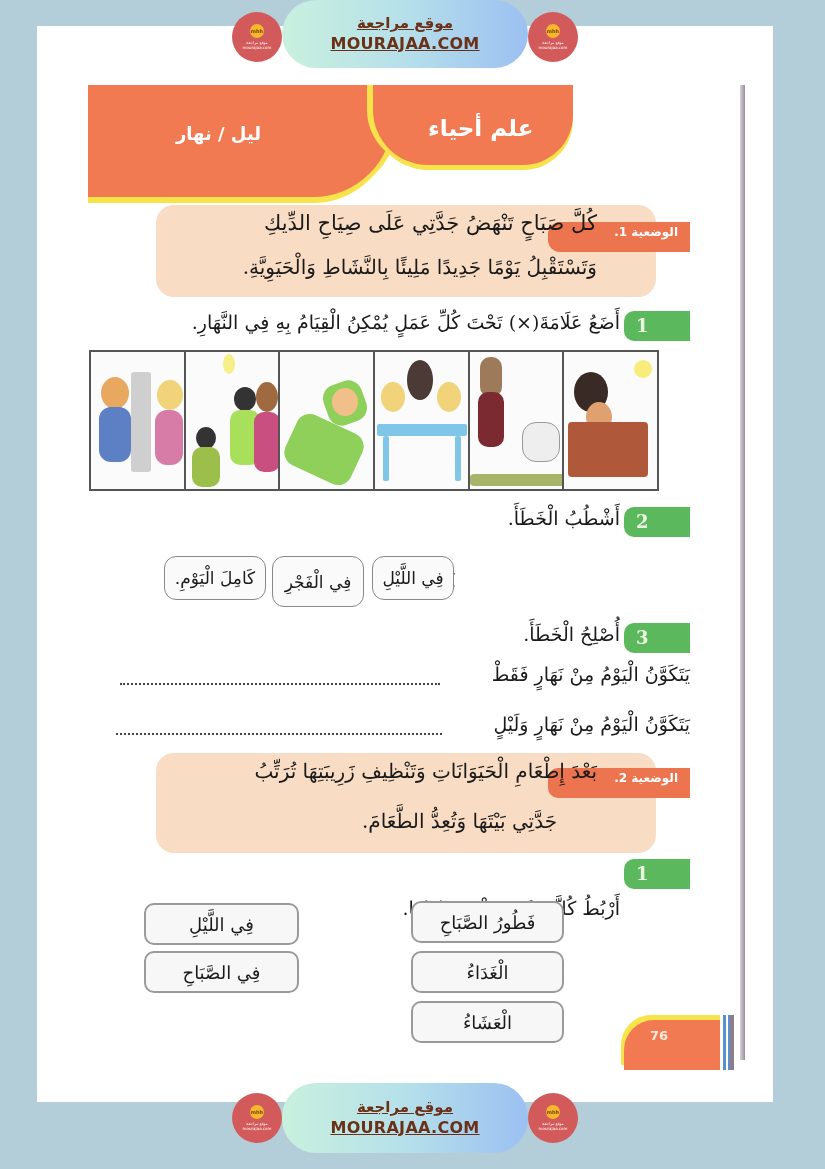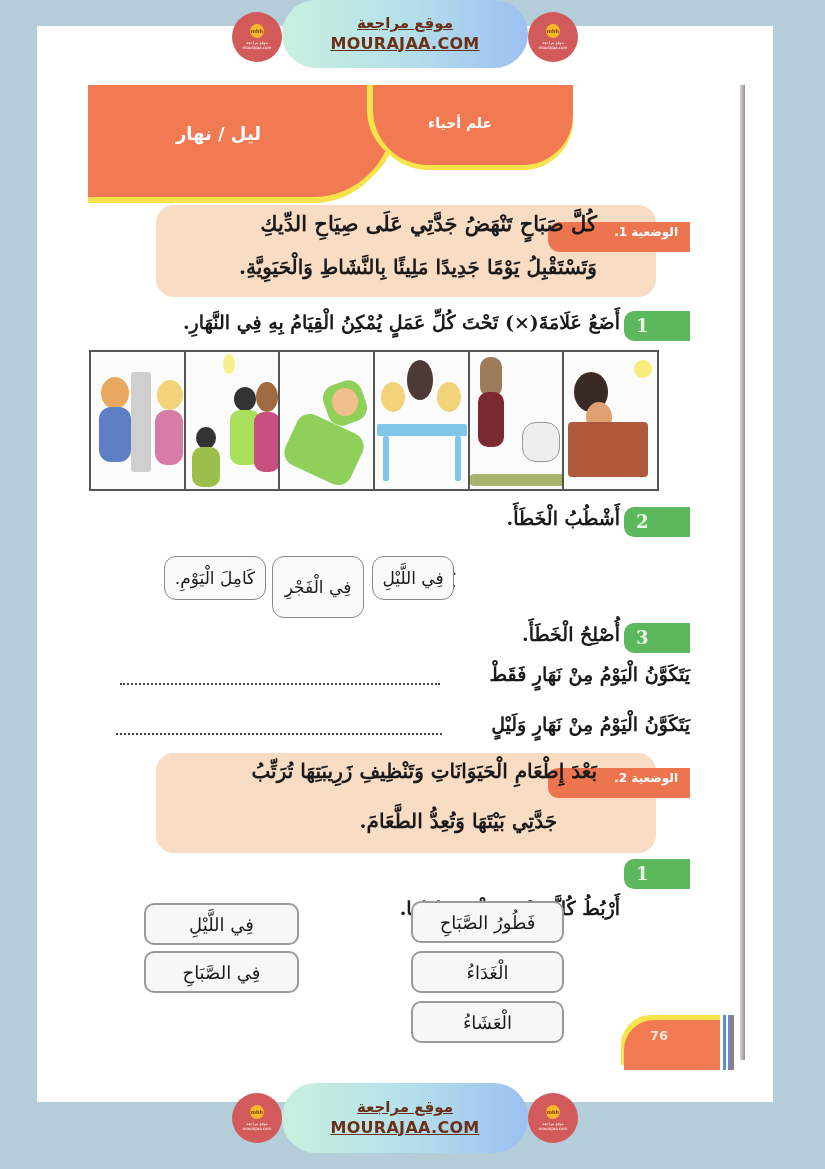--- a/index.html
+++ b/index.html
@@ -55,34 +55,34 @@
     background: #f27a52; border-bottom-right-radius: 80px;
     box-shadow: 0 6px 0 #f7e34a, 6px 0 0 #f7e34a;
   }
   .hdr-right {
     position: absolute; left: 285px; top: 0; width: 200px; height: 80px;
     background: #f27a52; border-bottom-left-radius: 55px; border-bottom-right-radius: 50px;
     box-shadow: 0 5px 0 #f7e34a, -6px 0 0 #f7e34a;
   }
   .hdr-title {
     position: absolute; font-family: "DejaVu Sans", sans-serif; font-weight: bold;
-    color: #ffffff; font-size: 14px; direction: rtl;
+    color: #ffffff; font-size: 23px; direction: rtl;
   }
 
   .situation-tag {
     position: absolute; height: 30px; background: #ec7550; color: #fff;
     border-radius: 10px 0 0 10px; font-weight: bold; font-size: 12px;
     padding: 3px 12px; direction: rtl; white-space: nowrap;
   }
   .situation-bubble {
     position: absolute; background: #f9dcc4; border-radius: 18px;
   }
   .ar-text {
     position: absolute; direction: rtl; text-align: left;
-    font-family: "DejaVu Serif", serif; color: #1a1a1a; white-space: nowrap; font-weight: bold;
+    font-family: "DejaVu Serif", serif; color: #1a1a1a; white-space: nowrap;
   }
   .q-badge {
     position: absolute; width: 66px; height: 30px; background: #5cb85c;
     border-radius: 10px 0 0 10px; color: #eaf6e1; font-family: "DejaVu Serif", serif;
     font-size: 18px; font-weight: bold; padding-left: 12px; line-height: 30px;
   }
   .pics {
     position: absolute; left: 9px; top: 265px; width: 570px; height: 141px;
     border: 2px solid #555; display: flex; background: #fff;
   }
@@ -195,21 +195,21 @@
       <div class="fig" style="left:10px;top:20px;width:34px;height:40px;background:#3a2a25;"></div>
       <div class="fig" style="left:22px;top:50px;width:26px;height:30px;background:#e0a070;"></div>
       <div class="fig" style="left:4px;top:70px;width:80px;height:55px;background:#b0583a;border-radius:4px;"></div>
     </div>
   </div>
 
   <div class="q-badge" style="left:544px; top:422px;">2</div>
   <div class="ar-text" style="right:125px; top:422px; font-size:19px;">أَشْطُبُ الْخَطَأَ.</div>
   <div class="ar-text" style="right:290px; top:482px; font-size:18px;">يَصِيحُ الدِّيكُ</div>
   <div class="pill" style="left:292px; top:471px; width:82px; height:44px;">فِي اللَّيْلِ</div>
-  <div class="pill" style="left:192px; top:471px; width:92px; height:62px;">فِي الْفَجْرِ</div>
+  <div class="pill" style="left:192px; top:471px; width:92px; height:51px;">فِي الْفَجْرِ</div>
   <div class="pill" style="left:84px; top:471px; width:102px; height:44px;">كَامِلَ الْيَوْمِ.</div>
 
   <div class="q-badge" style="left:544px; top:538px;">3</div>
   <div class="ar-text" style="right:125px; top:538px; font-size:19px;">أُصْلِحُ الْخَطَأَ.</div>
   <div class="ar-text" style="right:55px; top:578px; font-size:19px;">يَتَكَوَّنُ الْيَوْمُ مِنْ نَهَارٍ فَقَطْ</div>
   <div class="dots" style="left:40px; top:598px; width:320px;"></div>
   <div class="ar-text" style="right:55px; top:628px; font-size:19px;">يَتَكَوَّنُ الْيَوْمُ مِنْ نَهَارٍ وَلَيْلٍ</div>
   <div class="dots" style="left:36px; top:648px; width:326px;"></div>
 
   <div class="situation-bubble" style="left:76px; top:668px; width:500px; height:100px;"></div>

